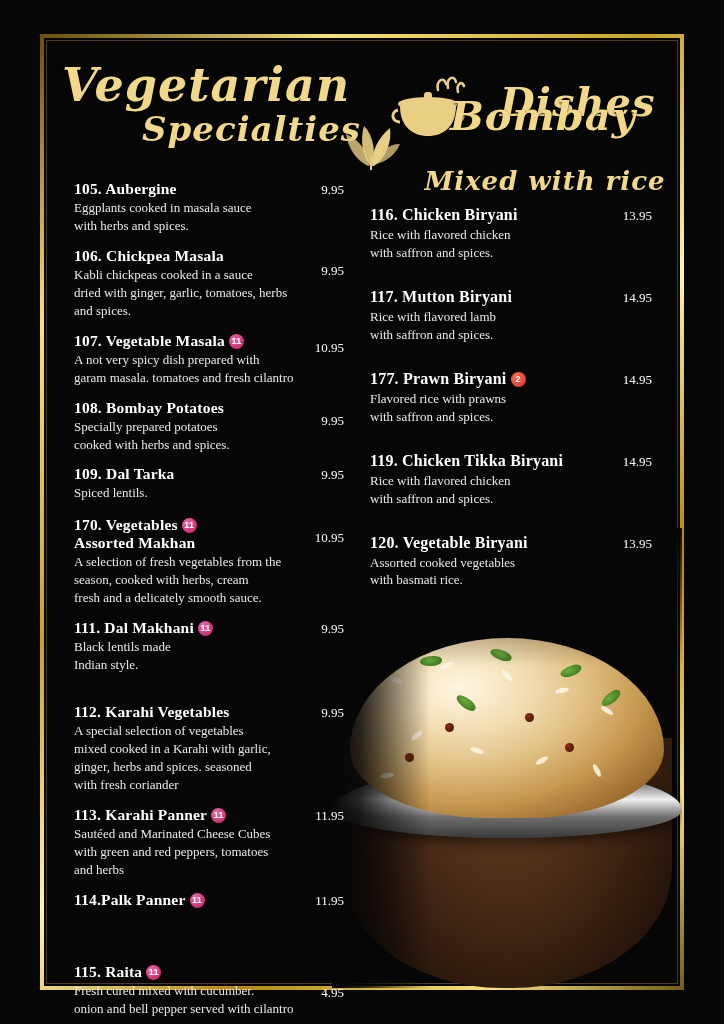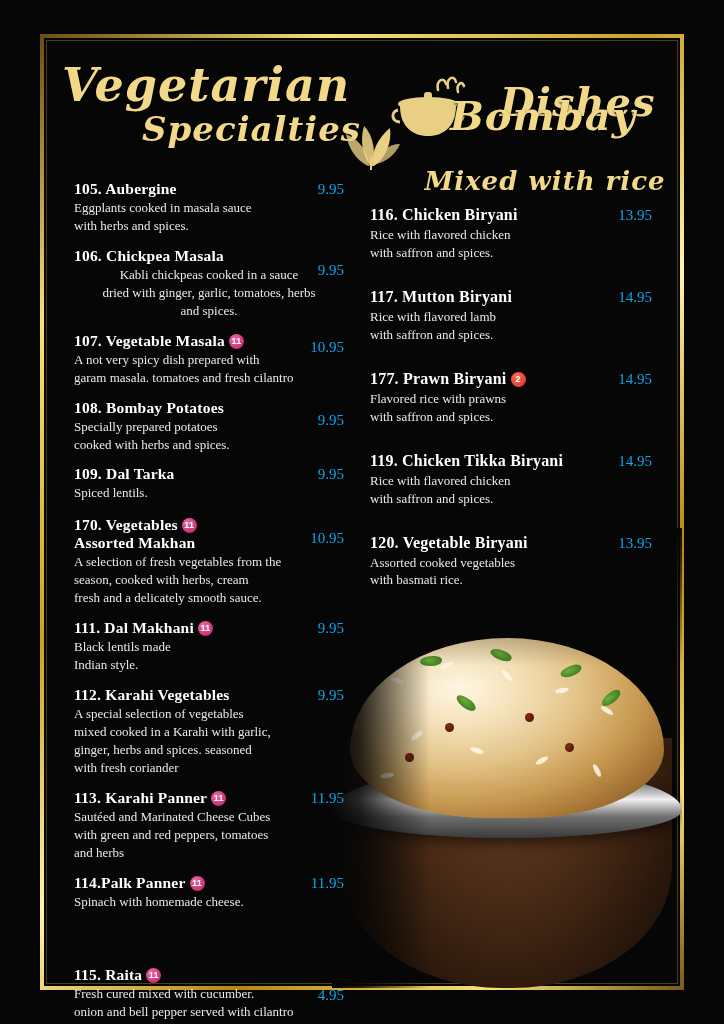--- a/index.html
+++ b/index.html
@@ -201,22 +201,22 @@
     font-family: "Liberation Serif", serif;
     font-size: 15.5px;
     font-weight: bold;
     color: #ffffff;
     letter-spacing: 0.2px;
     white-space: nowrap;
   }
   .col-right .item-name { font-size: 16px; }
   .item-price {
     font-family: "Liberation Serif", serif;
-    font-size: 15px;
-    color: #0ea5e9;
+    font-size: 13px;
+    color: #ffffff;
     white-space: nowrap;
   }
   .item-desc {
     font-family: "Liberation Serif", serif;
     font-size: 13px;
     line-height: 1.38;
     color: #e9e9e9;
     margin-top: 1px;
   }
   .col-right .item-desc { font-size: 13px; line-height: 1.38; margin-top: 2px; }
@@ -328,21 +328,21 @@
       </div>
       <div class="item-desc" style="white-space:pre-line;">Eggplants cooked in masala sauce
 with herbs and spices.</div>
     </div>
 
     <div class="item" style="margin-bottom:12px;">
       <div class="item-head">
         <span class="item-name"><span>106. Chickpea Masala</span></span>
         <span class="item-price" style="position:relative; top:14px;">9.95</span>
       </div>
-      <div class="item-desc" style="white-space:pre-line;text-align:center;">Kabli chickpeas cooked in a sauce
+      <div class="item-desc" style="white-space:pre-line;">Kabli chickpeas cooked in a sauce
 dried with ginger, garlic, tomatoes, herbs
 and spices.</div>
     </div>
 
     <div class="item" style="margin-bottom:12px;">
       <div class="item-head">
         <span class="item-name">
           <span>107. Vegetable Masala</span><span class="spice-badge">11</span>
         </span>
         <span class="item-price" style="position:relative; top:6px;">10.95</span>
@@ -374,21 +374,21 @@
           <span>170. Vegetables</span><span class="spice-badge">11</span>
         </span>
         <div class="item-name">Assorted Makhan</div>
         <span class="item-price price-abs" style="top:14px;">10.95</span>
       </div>
       <div class="item-desc" style="white-space:pre-line;">A selection of fresh vegetables from the
 season, cooked with herbs, cream
 fresh and a delicately smooth sauce.</div>
     </div>
 
-    <div class="item" style="margin-bottom:12px;">
+    <div class="item" style="margin-bottom:29px;">
       <div class="item-head">
         <span class="item-name">
           <span>111. Dal Makhani</span><span class="spice-badge">11</span>
         </span>
         <span class="item-price">9.95</span>
       </div>
       <div class="item-desc" style="white-space:pre-line;">Black lentils made
 Indian style.</div>
     </div>
 
@@ -415,21 +415,20 @@
 and herbs</div>
     </div>
 
     <div class="item" style="margin-bottom:14px;">
       <div class="item-head">
         <span class="item-name">
           <span>114.Palk Panner</span><span class="spice-badge">11</span>
         </span>
         <span class="item-price">11.95</span>
       </div>
-      <div class="item-desc" style="white-space:pre-line;">Spinach with homemade cheese.</div>
     </div>
 
     <div class="item">
       <div class="item-head">
         <span class="item-name">
           <span>115. Raita</span><span class="spice-badge">11</span>
         </span>
         <span class="item-price" style="position:relative; top:20px;margin-top:42px;">4.95</span>
       </div>
       <div class="item-desc" style="white-space:pre-line;">Fresh cured mixed with cucumber.

